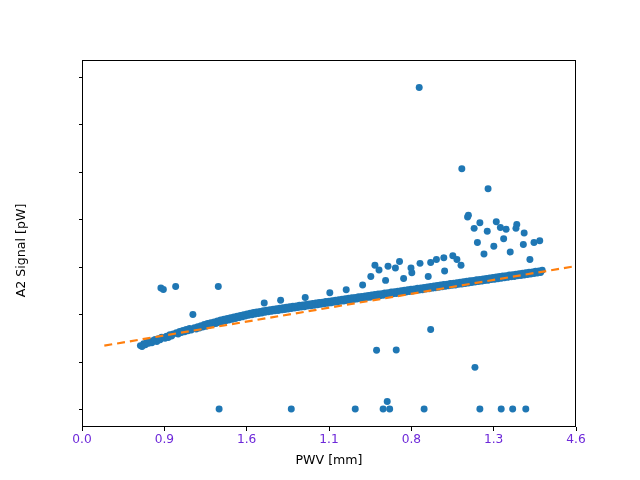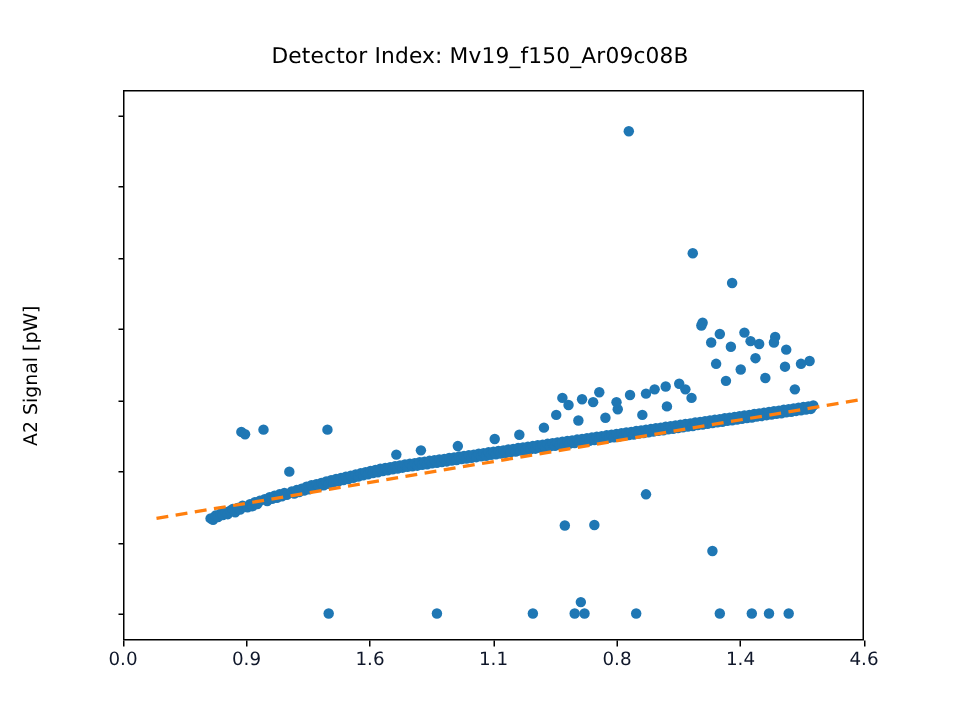--- a/index.html
+++ b/index.html
@@ -46,21 +46,21 @@
     left: 0;
     top: 0;
     width: 100%;
     height: 100%;
     display: block;
   }
   .tick-label-x {
     position: absolute;
     top: 432px;
     font-size: 12.2px;
-    color: #0f172a;
+    color: #6d28d9;
     white-space: nowrap;
     transform: translateX(-50%);
   }
   .tick-mark-y {
     position: absolute;
     left: 78.5px;
     width: 3.5px;
     height: 1.1px;
     background: #000000;
   }
@@ -90,21 +90,20 @@
     color: #000000;
     transform: rotate(-90deg);
     transform-origin: center center;
   }
 </style>
 </head>
 <body>
 
 <div id="figure">
 
-  <div id="chart-title">Detector Index: Mv19_f150_Ar09c08B</div>
 
   <div id="plot-area">
     <svg id="scatter-svg" viewBox="0 0 494 367" preserveAspectRatio="none">
         <circle cx="57.63" cy="286.18" r="3.5" fill="#1f77b4"></circle>
         <circle cx="59.28" cy="287.13" r="3.5" fill="#1f77b4"></circle>
         <circle cx="60.93" cy="284.28" r="3.5" fill="#1f77b4"></circle>
         <circle cx="62.57" cy="285.23" r="3.5" fill="#1f77b4"></circle>
         <circle cx="64.22" cy="282.95" r="3.5" fill="#1f77b4"></circle>
         <circle cx="65.87" cy="283.90" r="3.5" fill="#1f77b4"></circle>
         <circle cx="67.51" cy="281.81" r="3.5" fill="#1f77b4"></circle>
@@ -433,20 +432,21 @@
       <div class="tick-label-x" style="left: 82px;">0.0</div>
       <div class="tick-mark-x" style="left: 163.833px;"></div>
       <div class="tick-label-x" style="left: 164.333px;">0.9</div>
       <div class="tick-mark-x" style="left: 246.167px;"></div>
       <div class="tick-label-x" style="left: 246.667px;">1.6</div>
       <div class="tick-mark-x" style="left: 328.5px;"></div>
       <div class="tick-label-x" style="left: 329px;">1.1</div>
       <div class="tick-mark-x" style="left: 410.833px;"></div>
       <div class="tick-label-x" style="left: 411.333px;">0.8</div>
       <div class="tick-mark-x" style="left: 493.167px;"></div>
-      <div class="tick-label-x" style="left: 493.667px;">1.4</div>
+      <div class="tick-label-x" style="left: 493.667px;">1.3</div>
       <div class="tick-mark-x" style="left: 575.5px;"></div>
       <div class="tick-label-x" style="left: 576px;">4.6</div>
     </div>
 
+  <div id="xlabel">PWV [mm]</div>
   <div id="ylabel">A2 Signal [pW]</div>
 
 </div>
 
 </body></html>

